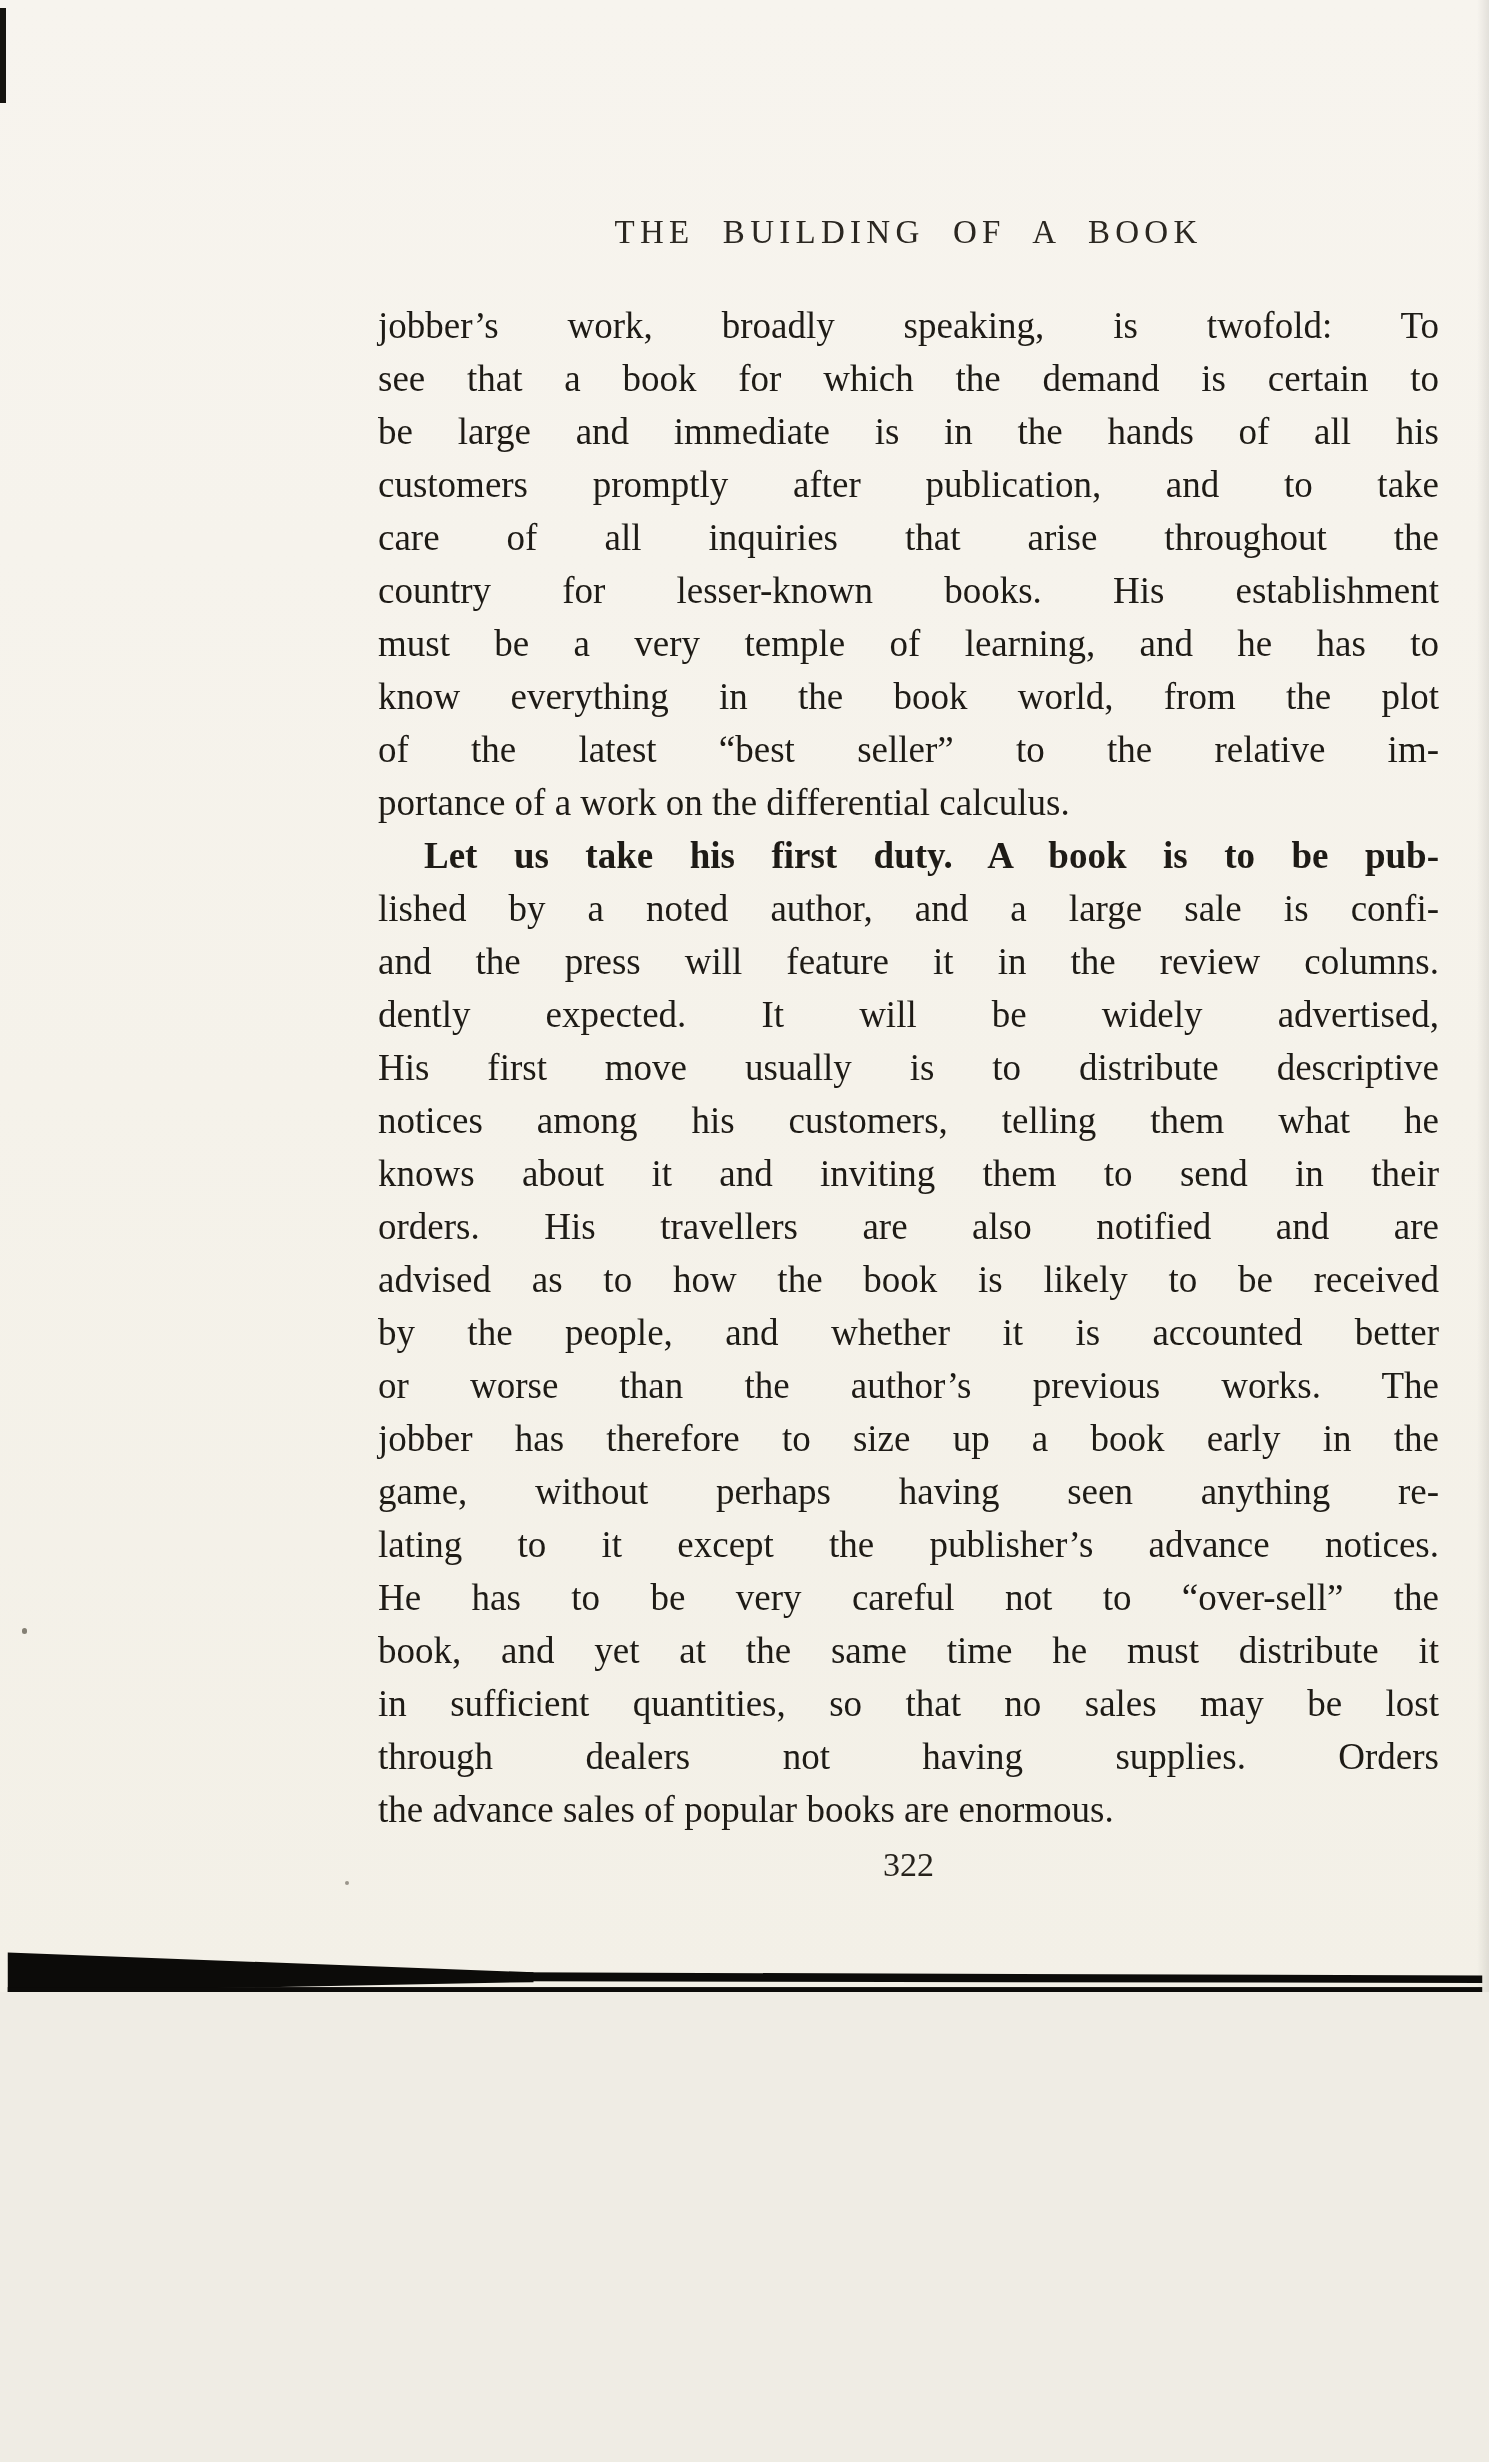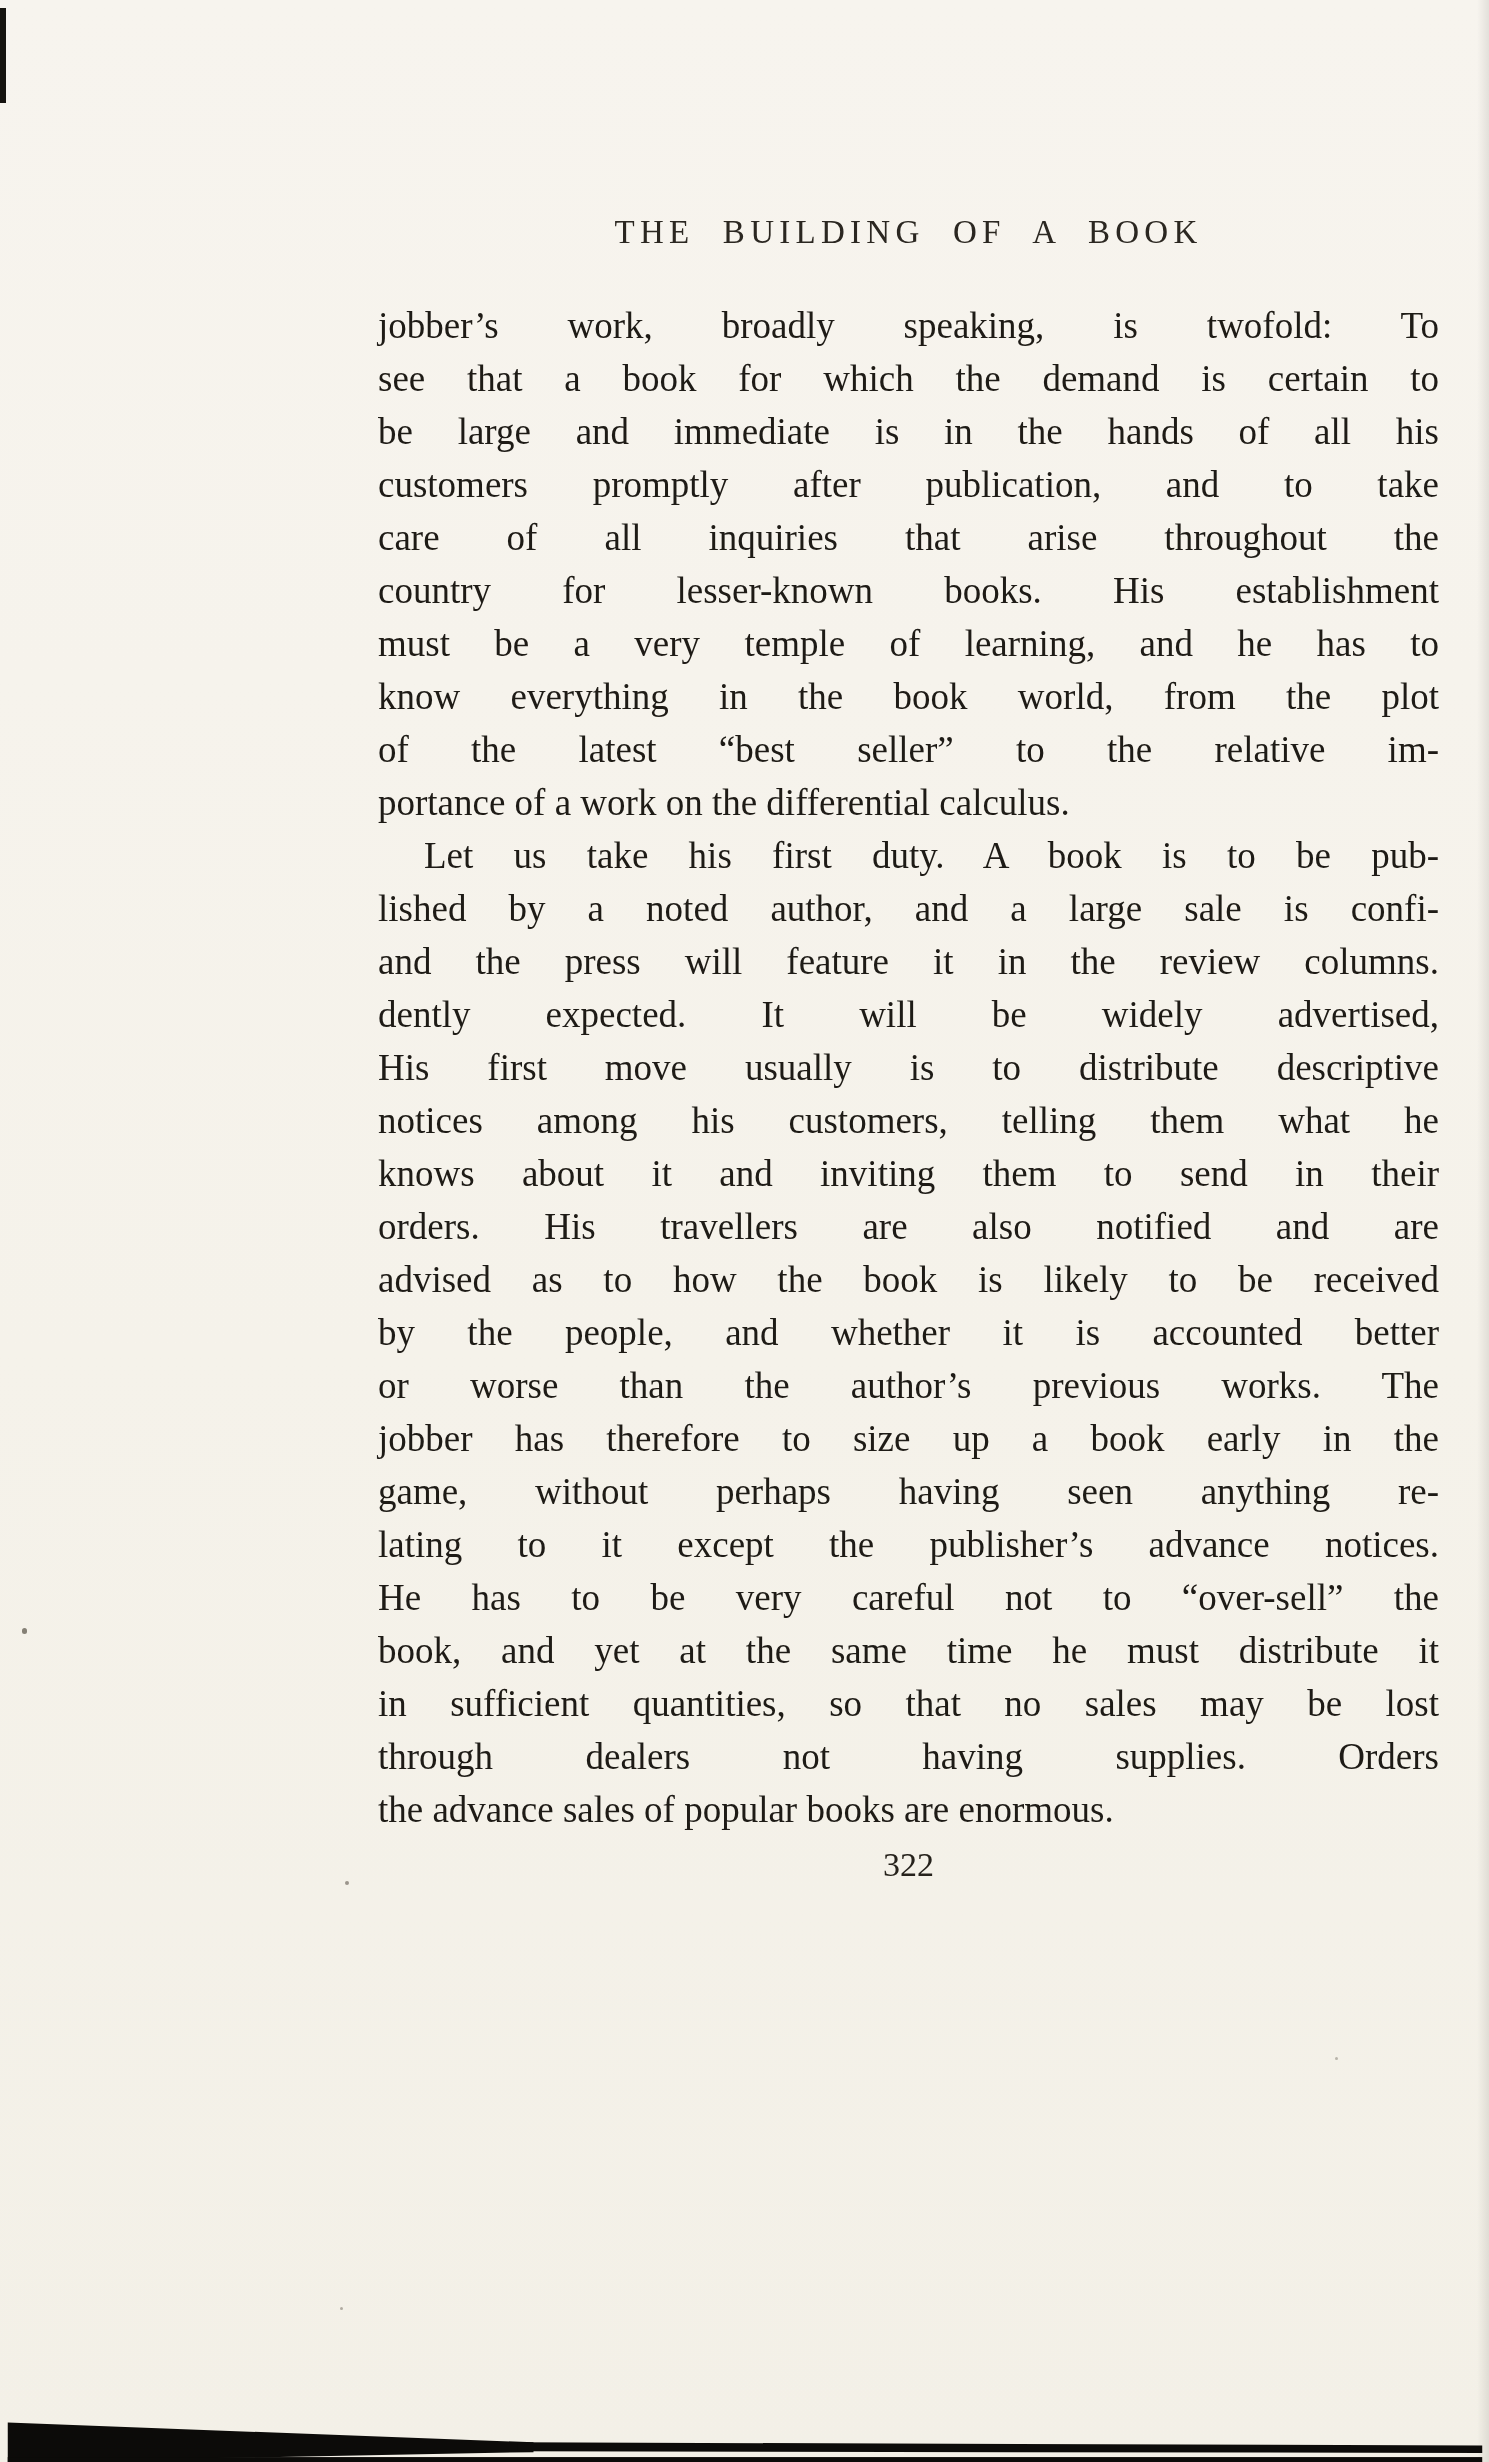--- a/index.html
+++ b/index.html
@@ -3,21 +3,21 @@
 <meta charset="utf-8">
 <style>
   html, body {
     margin: 0;
     padding: 0;
     background: #efece4;
   }
   .page {
     position: relative;
     width: 1490px;
-    height: 2462px;
+    height: 1992px;
     background: linear-gradient(180deg, #f7f4ee 0%, #f5f2ea 55%, #f3f0e7 100%);
     overflow: hidden;
     font-family: "Liberation Serif", serif;
     color: #201d18;
   }
   .right-shade {
     position: absolute;
     top: 0; right: 0;
     width: 13.3px; height: 100%;
     background: linear-gradient(90deg, rgba(0,0,0,0) 0%, rgba(0,0,0,0.09) 100%);
@@ -44,20 +44,21 @@
   }
   .line {
     text-align: justify;
     text-align-last: justify;
   }
   .line.last {
     text-align-last: left;
   }
   .line.indent {
     text-indent: 46px;
+    font-weight: bold;
   }
   .page-number {
     margin-top: 10px;
     text-align: center;
     font-size: 34px;
     color: #26221c;
   }
   
   .edge-mark-top-left {
     position: absolute;

